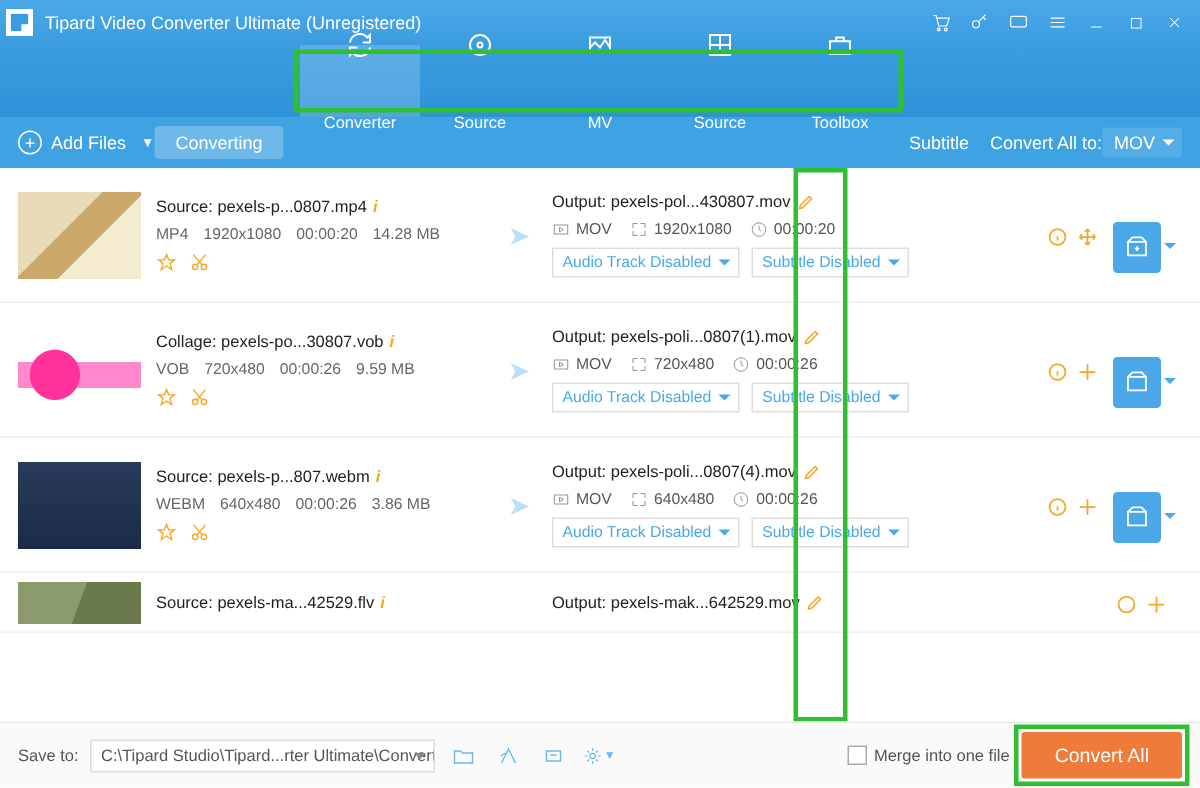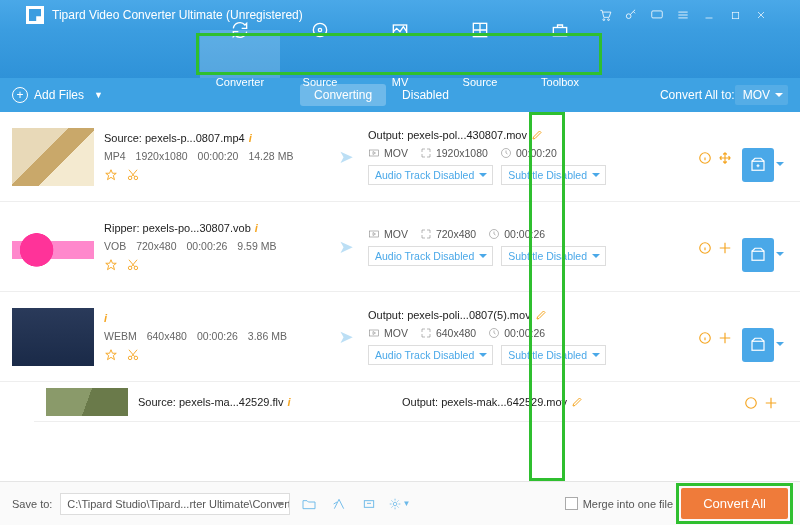--- a/index.html
+++ b/index.html
@@ -1,49 +1,49 @@
 <!DOCTYPE html>
 <html><head>
 <meta charset="utf-8">
 <style>
 * { margin: 0; padding: 0; box-sizing: border-box; font-family: "Segoe UI", Arial, sans-serif; }
 body { width: 800px; height: 525px; overflow: hidden; background: #f5f5f5; }
 .window { width: 100%; height: 100%; background: #fff; display: flex; flex-direction: column; }
 
 
-.titlebar { height: 30px; background: linear-gradient(#4aa8e8,#3b9de0); display: flex; align-items: center; padding: 0 26px; color: #fff; font-size: 12px; }
+.titlebar { height: 30px; background: linear-gradient(#4aa8e8,#3b9de0); display: flex; align-items: center; padding: 0 4px; color: #fff; font-size: 12px; }
 .titlebar .logo { width: 18px; height: 18px; background: #fff; margin-right: 8px; position: relative; }
 .titlebar .logo::before { content: ""; position: absolute; inset: 3px; background: #3b9de0; clip-path: polygon(0 0,100% 0,100% 60%,60% 60%,60% 100%,0 100%); }
 .titlebar .spacer { flex: 1; }
 .titlebar .tbtn { width: 26px; height: 26px; display: flex; align-items: center; justify-content: center; font-size: 13px; cursor: pointer; }
 .titlebar .tbtn svg { stroke: #fff; fill: none; stroke-width: 1.4; }
 
 
 .mainnav { height: 48px; background: linear-gradient(#3b9de0,#2f92d8); display: flex; justify-content: center; align-items: stretch; position: relative; }
 .mainnav .nav-item { width: 80px; display: flex; flex-direction: column; align-items: center; justify-content: center; color: #fff; font-size: 11px; cursor: pointer; gap: 36px; }
 .mainnav .nav-item.active { background: rgba(255,255,255,0.18); }
 .mainnav .nav-item .ico { height: 20px; display: flex; align-items: center; justify-content: center; }
 .mainnav .nav-item .ico svg { stroke: #fff; fill: none; stroke-width: 1.6; }
 .nav-highlight { position: absolute; border: 3px solid #2fbf2f; pointer-events: none; }
 
 
 .subbar { height: 34px; background: #3ea2e3; display: flex; align-items: center; padding: 0 12px; color: #fff; font-size: 12px; }
 .addfiles { display: flex; align-items: center; gap: 6px; cursor: pointer; }
 .addfiles .plus { width: 16px; height: 16px; border: 1.4px solid #fff; border-radius: 50%; display: flex; align-items: center; justify-content: center; font-size: 12px; line-height: 1; }
-.subtabs { flex: 1; display: flex; justify-content: center; gap: 2px; }
+.subtabs { flex: 1; display: flex; justify-content: space-between; gap: 2px; }
 .subtabs .tab { padding: 4px 14px; border-radius: 3px; cursor: pointer; }
 .subtabs .tab.active { background: rgba(255,255,255,0.25); }
 .convall { display: flex; align-items: center; gap: 0; }
 .convall .fmt { background: rgba(255,255,255,0.12); padding: 3px 18px 3px 8px; border-radius: 2px; cursor: pointer; position: relative; }
 .convall .fmt::after { content: ""; position: absolute; right: 5px; top: 8px; border: 4px solid transparent; border-top-color: #fff; }
 
 
 .list { flex: 1; overflow: hidden; background: #fff; position: relative; }
 .row { height: 90px; border-bottom: 1px solid #eee; display: flex; align-items: center; padding: 8px 12px; gap: 10px; font-size: 11px; color: #555; }
-.row.short { height: 40px; margin-left: 34px; }
+.row.short { height: 40px; }
 .thumb { width: 82px; height: 58px; background: #ddd; position: relative; overflow: hidden; flex-shrink: 0; }
 .thumb .t-inner { position: absolute; inset: 0; }
 .srcblock { width: 220px; display: flex; flex-direction: column; gap: 6px; }
 .srcline, .outline { color: #222; display: flex; align-items: center; gap: 4px; white-space: nowrap; overflow: hidden; }
 .srcline .i-ico, .outline .i-ico { color: #f5a623; font-style: italic; font-weight: bold; cursor: pointer; }
 .metaline { display: flex; gap: 10px; font-size: 10.5px; color: #666; }
 .toolline { display: flex; gap: 8px; }
 .toolline .tool { width: 14px; height: 14px; cursor: pointer; }
 .arrow { width: 24px; display: flex; justify-content: center; color: #bcdff5; font-size: 18px; flex-shrink: 0; }
 .outblock { flex: 1; display: flex; flex-direction: column; gap: 6px; }
@@ -181,21 +181,21 @@
   </div>
 
   <div class="subbar">
     <div class="addfiles">
       <div class="plus">+</div>
       <span>Add Files</span>
       <span style="font-size:9px;margin-left:4px;">▼</span>
     </div>
     <div class="subtabs">
       <div class="tab active">Converting</div>
-      <div class="tab">Disabled</div>
+      <div class="tab">Subtitle</div>
     </div>
     <div class="convall">
       <span>Convert All to:</span>
       <div class="fmt">MOV</div>
     </div>
   </div>
 
   <div class="list">
 
     <div class="row">
@@ -278,21 +278,21 @@
         <span style="width:10px"></span>
       </div>
     </div>
 
     <div class="row">
       <div class="thumb">
           <div class="t-inner t2"></div>
         </div>
       <div class="srcblock">
         <div class="srcline">
-            <span>Ripper: pexels-po...30807.vob</span> 
+            <span>Collage: pexels-po...30807.vob</span> 
             <span class="i-ico">i</span>
           </div>
         <div class="metaline">
           <span>VOB</span>
           <span>720x480</span>
           <span>00:00:26</span>
           <span>9.59 MB</span>
         </div>
         <div class="toolline">
           <svg class="tool" viewBox="0 0 24 24" stroke="#f5a623" fill="none" stroke-width="1.6">
@@ -300,20 +300,26 @@
             </svg>
           <svg class="tool" viewBox="0 0 24 24" stroke="#f5a623" fill="none" stroke-width="1.6">
               <circle cx="7" cy="17" r="3"></circle>
               <circle cx="17" cy="17" r="3"></circle>
               <path d="M9 15L19 3M15 15L5 3"></path>
             </svg>
         </div>
       </div>
       <div class="arrow">➤</div>
       <div class="outblock">
+        <div class="outline">
+            <span>Output: pexels-poli...0807(1).mov</span> 
+            <svg width="12" height="12" viewBox="0 0 24 24" stroke="#f5a623" fill="none" stroke-width="2">
+              <path d="M4 20l4-1L20 7l-3-3L5 16z"></path>
+            </svg>
+          </div>
         <div class="outmeta">
           <div class="m">
               <svg width="12" height="12" viewBox="0 0 24 24">
                 <rect x="3" y="6" width="18" height="12"></rect>
                 <path d="M10 9l5 3-5 3z"></path>
               </svg>
               <span>MOV</span>
             </div>
           <div class="m">
               <svg width="12" height="12" viewBox="0 0 24 24">
@@ -353,20 +359,21 @@
         <span style="width:10px"></span>
       </div>
     </div>
 
     <div class="row">
       <div class="thumb">
           <div class="t-inner t3"></div>
         </div>
       <div class="srcblock">
         <div class="srcline">
+            <span>Source: pexels-p...807.webm</span> 
             <span class="i-ico">i</span>
           </div>
         <div class="metaline">
           <span>WEBM</span>
           <span>640x480</span>
           <span>00:00:26</span>
           <span>3.86 MB</span>
         </div>
         <div class="toolline">
           <svg class="tool" viewBox="0 0 24 24" stroke="#f5a623" fill="none" stroke-width="1.6">
@@ -375,21 +382,21 @@
           <svg class="tool" viewBox="0 0 24 24" stroke="#f5a623" fill="none" stroke-width="1.6">
               <circle cx="7" cy="17" r="3"></circle>
               <circle cx="17" cy="17" r="3"></circle>
               <path d="M9 15L19 3M15 15L5 3"></path>
             </svg>
         </div>
       </div>
       <div class="arrow">➤</div>
       <div class="outblock">
         <div class="outline">
-            <span>Output: pexels-poli...0807(5).mov</span> 
+            <span>Output: pexels-poli...0807(4).mov</span> 
             <svg width="12" height="12" viewBox="0 0 24 24" stroke="#f5a623" fill="none" stroke-width="2">
               <path d="M4 20l4-1L20 7l-3-3L5 16z"></path>
             </svg>
           </div>
         <div class="outmeta">
           <div class="m">
               <svg width="12" height="12" viewBox="0 0 24 24">
                 <rect x="3" y="6" width="18" height="12"></rect>
                 <path d="M10 9l5 3-5 3z"></path>
               </svg>

